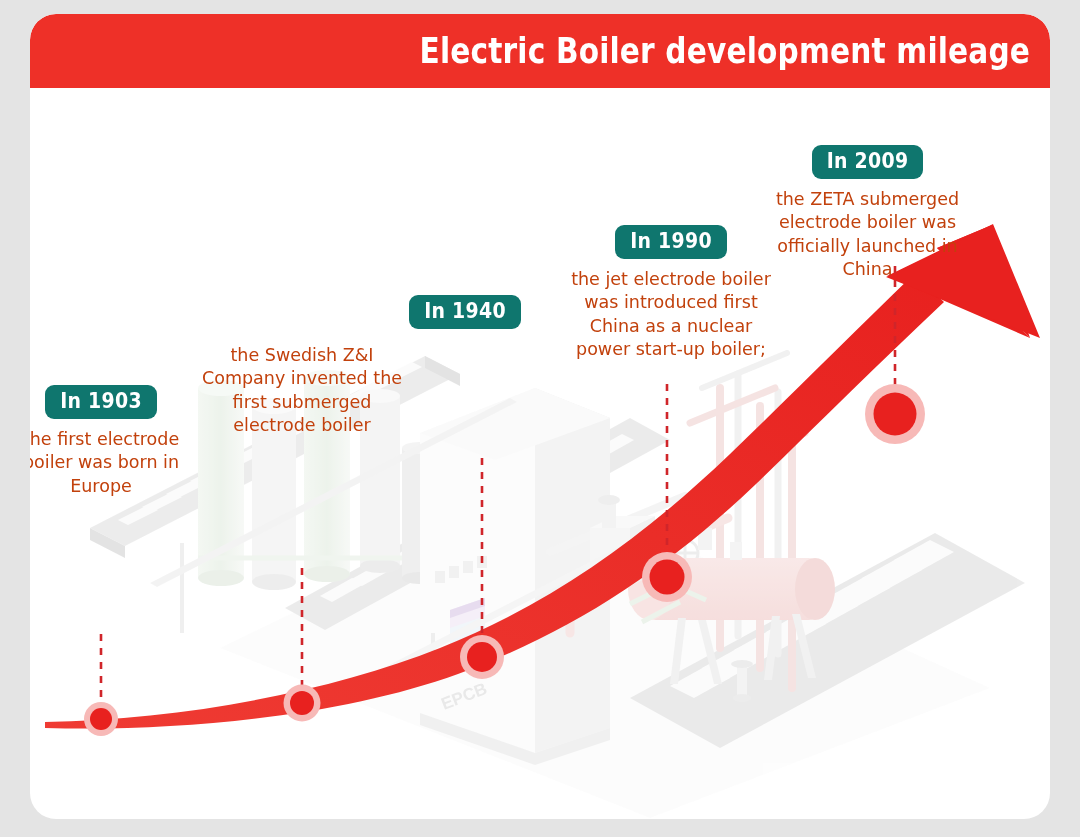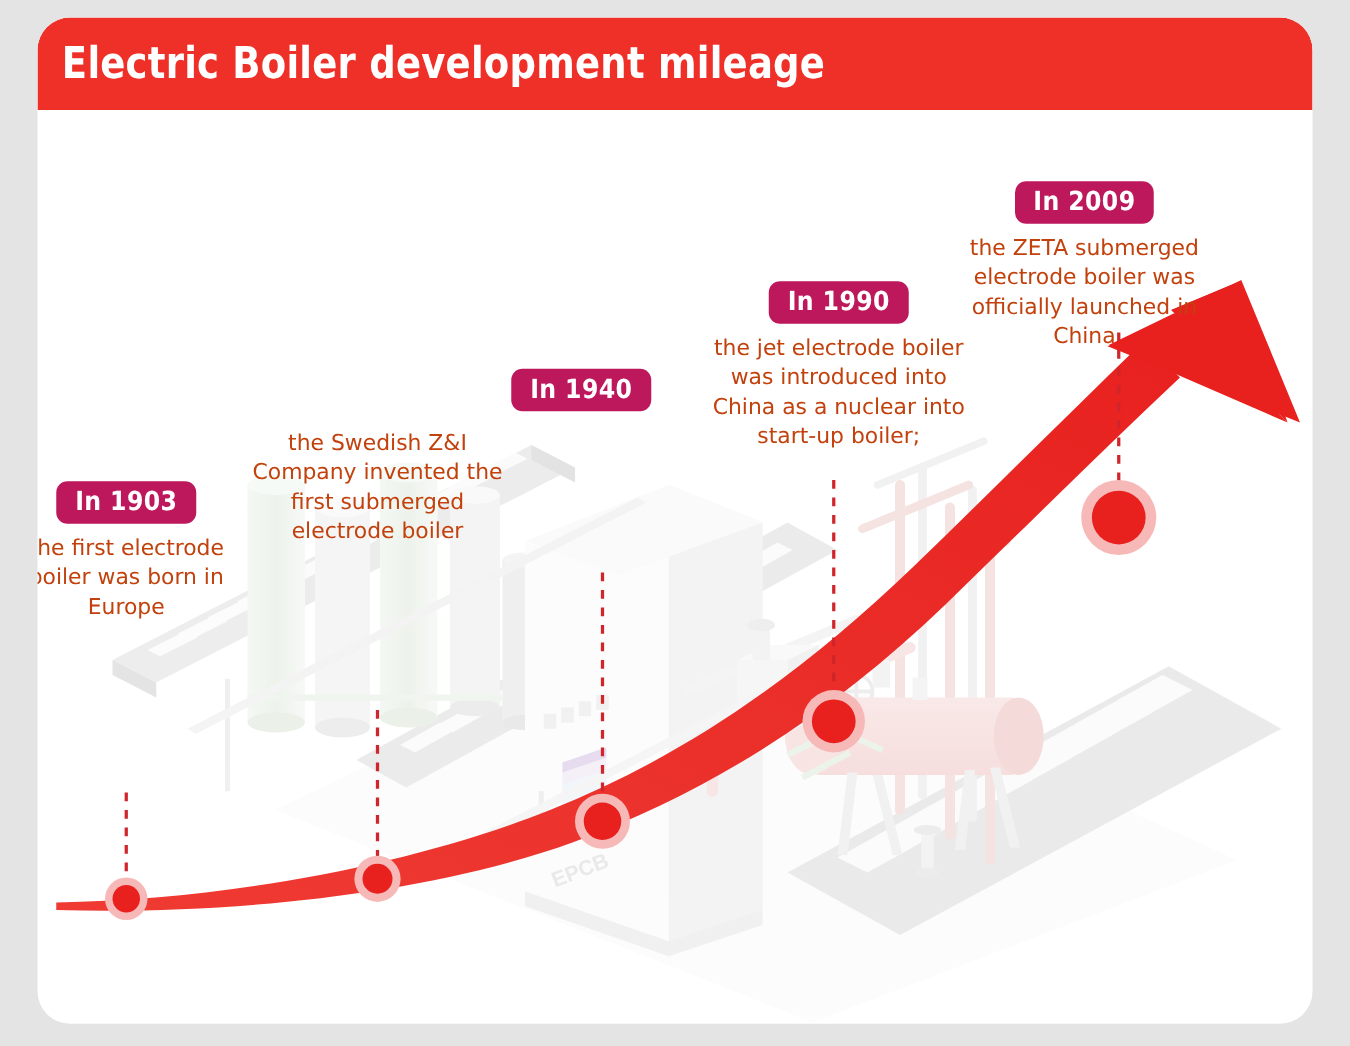--- a/index.html
+++ b/index.html
@@ -37,21 +37,21 @@
   
   .titlebar {
     position: absolute;
     left: 0; top: 0;
     width: 1020px;
     height: 74px;
     background: #ee3028;
     border-radius: 26px 26px 0 0;
     display: flex;
     align-items: center;
-    justify-content: flex-start;
+    justify-content: flex-end;
   }
   .title-text {
     color: #ffffff;
     font-size: 35px;
     font-weight: bold;
     letter-spacing: 0.2px;
     font-family: "DejaVu Sans Condensed", "Liberation Sans Narrow", "Liberation Sans", sans-serif;
     transform: scaleX(0.94);
     white-space: nowrap;
   }
@@ -74,21 +74,21 @@
     pointer-events: none;
   }
 
   
   .milestone {
     position: absolute;
     text-align: center;
   }
   .badge {
     display: inline-block;
-    background: #be185d;
+    background: #0f766e;
     color: #ffffff;
     font-size: 21px;
     font-weight: bold;
     padding: 4px 15px 6px 15px;
     border-radius: 9px;
     font-family: "DejaVu Sans Condensed", "Liberation Sans Narrow", "Liberation Sans", sans-serif;
     white-space: nowrap;
     letter-spacing: 0.3px;
   }
   .desc {
@@ -381,21 +381,21 @@
     <div class="milestone" style="left:172px; top:321px; width:200px;">
       <div class="desc">the Swedish Z&amp;I Company invented the first submerged electrode boiler</div>
     </div>
 
     <div class="milestone" style="left:325px; top:281px; width:220px;">
       <div class="badge">In 1940</div>
     </div>
 
     <div class="milestone" style="left:512px; top:211px; width:210px;margin-left:24px;">
       <div class="badge">In 1990</div>
-      <div class="desc">the jet electrode boiler was introduced into China as a nuclear into start-up boiler;</div>
+      <div class="desc">the jet electrode boiler was introduced first China as a nuclear power start-up boiler;</div>
     </div>
 
     <div class="milestone" style="left:730px; top:131px; width:215px;">
       <div class="badge">In 2009</div>
       <div class="desc">the ZETA submerged electrode boiler was officially launched in China</div>
     </div>
 
   </div>
 </div>
 

